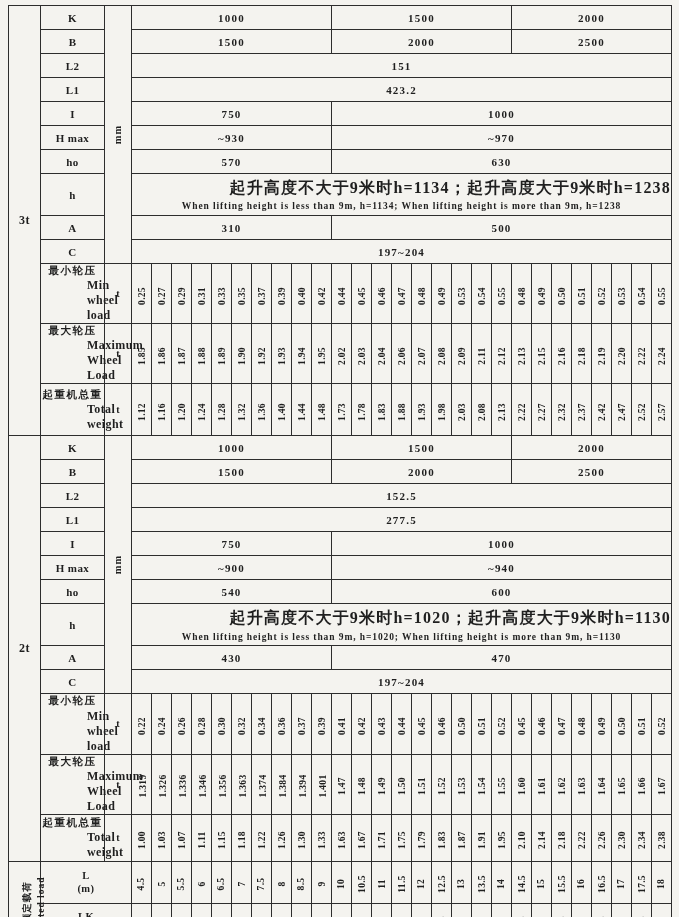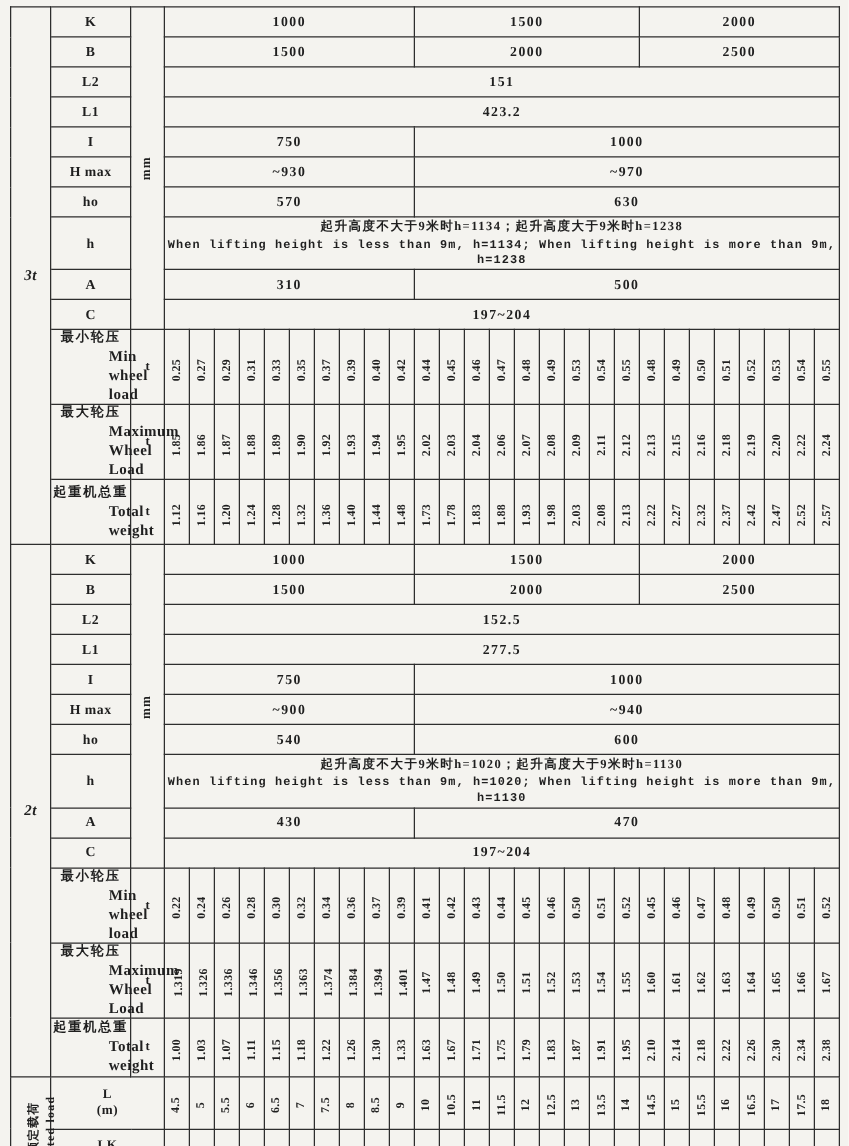--- a/index.html
+++ b/index.html
@@ -9,26 +9,26 @@
   }
   .wrap{position:absolute;left:8px;top:5px;width:664px;height:906px;}
   table.spec{
     border-collapse:collapse;table-layout:fixed;width:100%;height:100%;
     background:transparent;
   }
   table.spec td{
     border:1px solid #2d2d2d;text-align:center;vertical-align:middle;
     padding:0;font-weight:bold;color:#1f1f1f;
   }
-  td.group{font-size:12px;letter-spacing:0.5px;font-style:italic;}
+  td.group{font-size:12px;letter-spacing:0.5px;}
   td.lbl{font-size:11px;letter-spacing:0.4px;}
   td.val{font-size:11px;letter-spacing:1.2px;}
   td.unitc{font-size:10px;}
-  td.htext .zh{font-size:10px;letter-spacing:1.2px;line-height:1.55;}
-  td.htext .en{font-size:9.5px;letter-spacing:0.9px;line-height:1.35;font-family:Liberation Mono, monospace;}
+  td.htext .zh{font-size:16px;letter-spacing:1.2px;line-height:1.55;text-align:right;}
+  td.htext .en{font-size:9.5px;letter-spacing:0.9px;line-height:1.35;}
   td.loadlbl .zh{font-size:10.5px;letter-spacing:1.5px;line-height:1.35;font-family:Liberation Serif, serif;}
   td.loadlbl .en{font-size:12px;letter-spacing:0.4px;line-height:1.25;padding:0 2px;margin-left:44px;}
   td.blbl div{font-size:10.5px;line-height:1.3;letter-spacing:0.5px;}
   .rotwrap{display:inline-block;transform:rotate(-90deg);white-space:nowrap;}
   span.vt{display:inline-block;transform:rotate(-90deg);white-space:nowrap;
           font-size:9.5px;letter-spacing:0.3px;font-weight:bold;}
   .mmtext{font-size:10.5px;letter-spacing:1px;}
   .ratedblk div{font-size:9.5px;line-height:1.5;letter-spacing:1px;}
 </style>
 </head>

